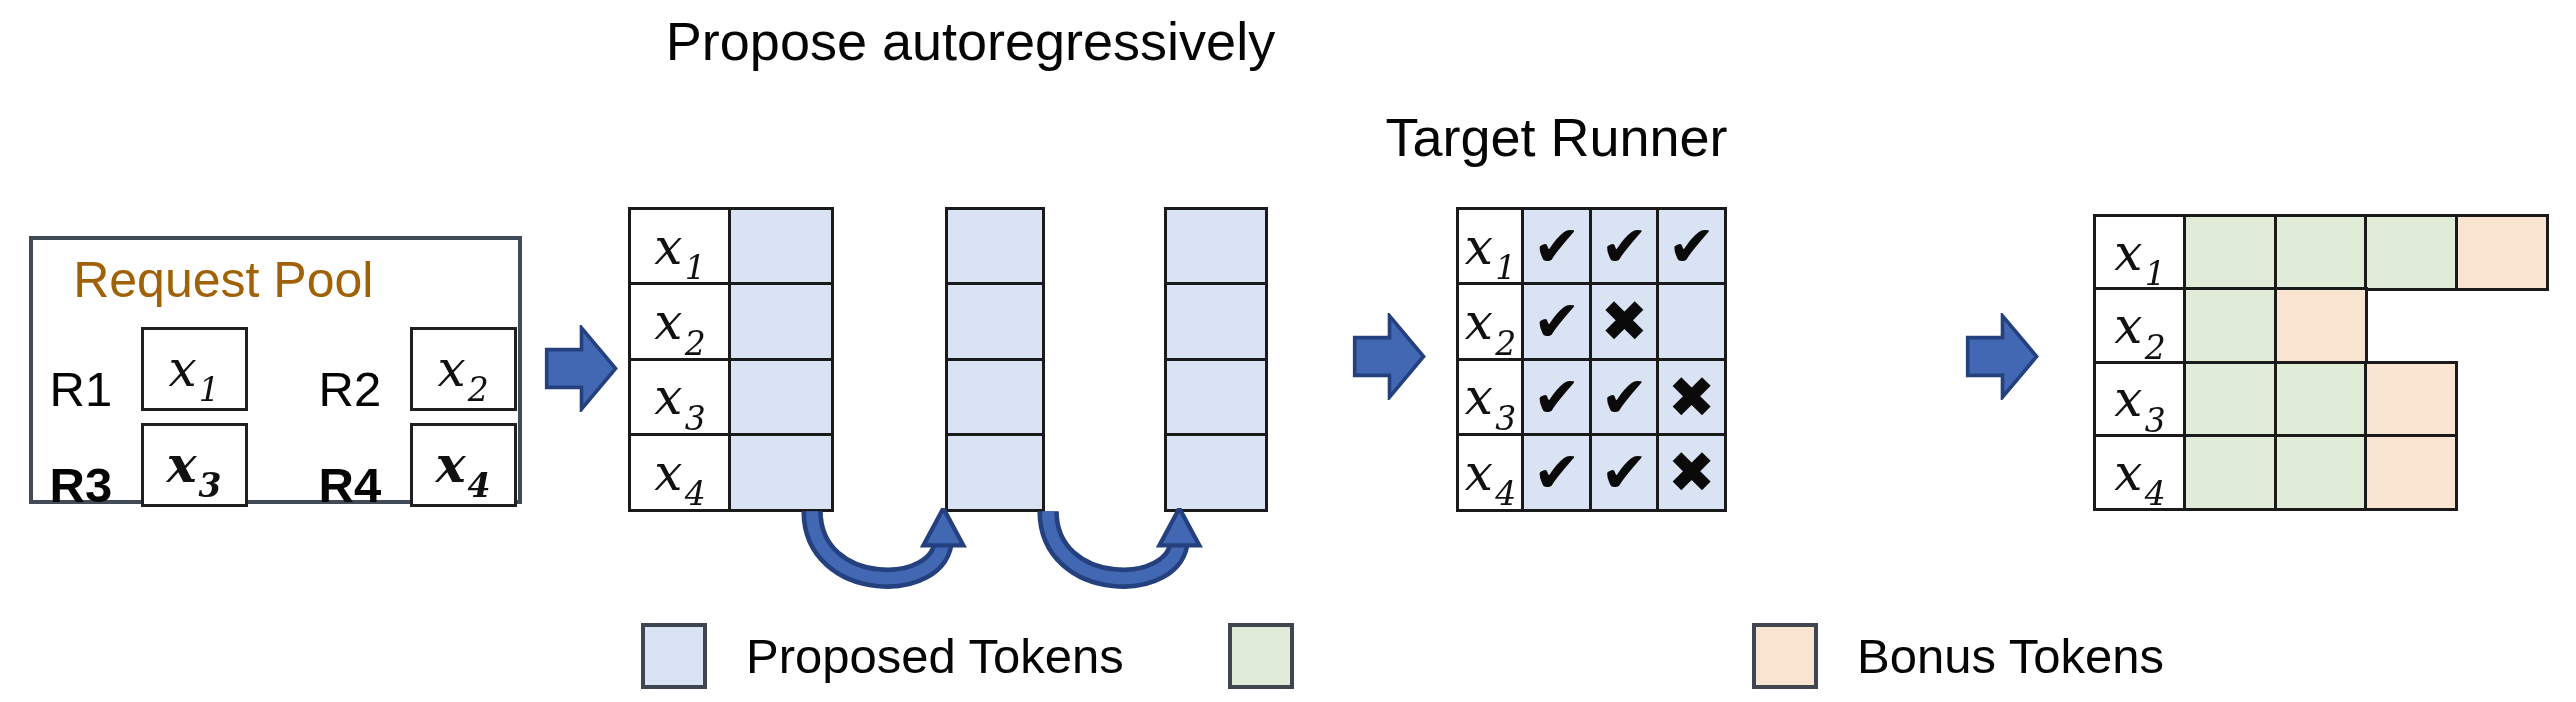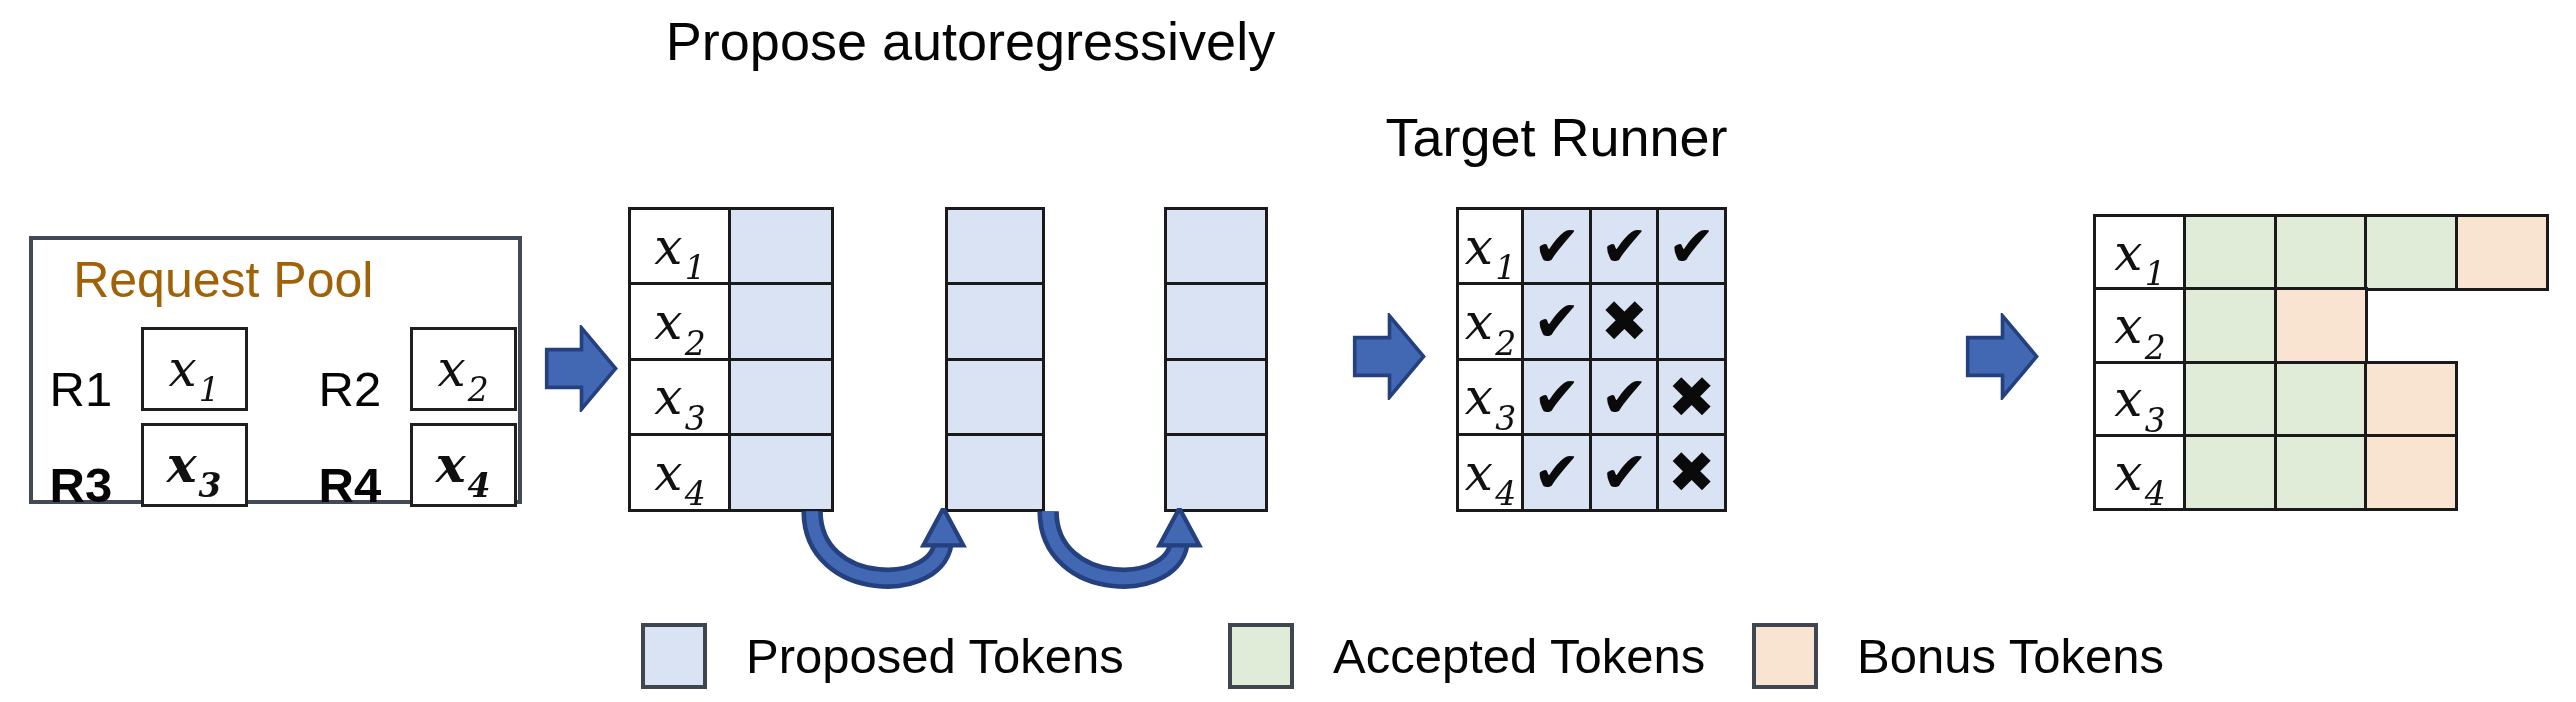--- a/index.html
+++ b/index.html
@@ -233,21 +233,20 @@
       <div class="cell cell-bonus" style="width:94px;height:77px;"></div>
     </div>
   </div>
 
   <div class="legend-item" style="left:641px;">
     <div class="swatch cell-proposed"></div>
     <span class="legend-label">Proposed Tokens</span>
   </div>
   <div class="legend-item" style="left:1228px;">
     <div class="swatch cell-accepted"></div>
-    <span class="legend-label">Accepted Tokens</span>
   </div>
   <div class="legend-item" style="left:1752px;">
     <div class="swatch cell-bonus"></div>
     <span class="legend-label">Bonus Tokens</span>
   </div>
 
 </div>
 
 
 </body></html>

